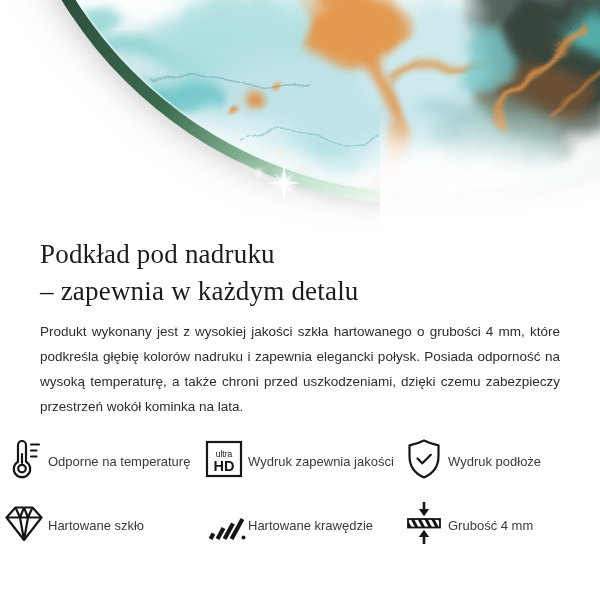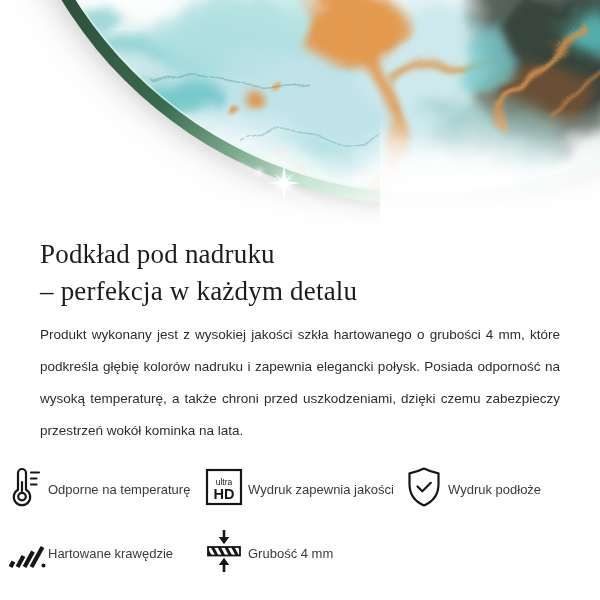--- a/index.html
+++ b/index.html
@@ -16,21 +16,21 @@
     font-family: "Liberation Serif", "DejaVu Serif", serif;
     font-weight: 400;
     font-size: 27px;
     line-height: 37px;
     letter-spacing: 0.2px;
     color: #1c1c1c;
     margin: 6px 0 0 0;
   }
   p.intro {
     font-size: 13.5px;
-    line-height: 32px;
+    line-height: 25px;
     text-align: justify;
     color: #2d2d2d;
     margin: 9px 0 0 0;
   }
   .features {
     display: grid;
     grid-template-columns: repeat(3, 1fr);
     row-gap: 12px;
     margin-top: 14px;
     width: 600px;
@@ -166,21 +166,21 @@
       <path d="M284,164 L286.4,181 L301,183 L286.4,185 L284,202 L281.6,185 L267,183 L281.6,181 Z" fill="#ffffff" opacity="0.95"></path>
       <path d="M274,173 L284,180.5 L294,173 L286.5,183 L294,193 L284,185.5 L274,193 L281.5,183 Z" fill="#ffffff" opacity="0.6"></path>
       <circle cx="259" cy="172" r="3.5" fill="#ffffff" opacity="0.85" filter="url(#b2)"></circle>
     </g>
   </svg>
 </div>
 
 <div class="content">
   <h1 class="title">
     <span>Podkład pod nadruku</span><br>
-    <span>– perfekcja w każdym detalu</span>
+    <span>– zapewnia w każdym detalu</span>
   </h1>
   <p class="intro">Produkt wykonany jest z wysokiej jakości szkła hartowanego o grubości 4 mm, które podkreśla głębię kolorów nadruku i zapewnia elegancki połysk. Posiada odporność na wysoką temperaturę, a także chroni przed uszkodzeniami, dzięki czemu zabezpieczy przestrzeń wokół kominka na lata.</p>
 </div>
 
 <div class="features">
 
   <div class="feature">
     <div class="icon-box">
       <svg width="48" height="48" viewBox="0 0 48 48">
         <path class="fi" d="M18,10 a4,4 0 0 1 8,0 L26,26.8 a8.2,8.2 0 1 1 -8,0 Z" stroke-linejoin="round"></path>
@@ -206,20 +206,29 @@
   <div class="feature">
     <div class="icon-box">
       <svg width="48" height="48" viewBox="0 0 48 48">
         <path class="fi" d="M24,5.5 C29,8 33.5,9.4 38.5,10.4 L38.5,21 C38.5,31.5 33,38.6 24,42.5 C15,38.6 9.5,31.5 9.5,21 L9.5,10.4 C14.5,9.4 19,8 24,5.5 Z" stroke-linejoin="round"></path>
         <path class="fi" d="M17.5,23.5 L22.3,28.3 L30.8,19.8" stroke-width="2.6" stroke-linecap="round" stroke-linejoin="round"></path>
       </svg>
     </div>
     <div class="feature-label">Wydruk podłoże</div>
   </div>
 
+  <div class="feature">
+    <div class="icon-box">
+      <svg width="48" height="48" viewBox="0 0 48 48">
+        <path class="fi" d="M15.5,8.5 L32.5,8.5 L41.5,18.5 L24,41 L6.5,18.5 Z" stroke-linejoin="round"></path>
+        <path class="fi" d="M6.5,18.5 L41.5,18.5 M15.5,8.5 L20,18.5 L24,41 M32.5,8.5 L28,18.5 L24,41 M24,8.5 L20,18.5 M24,8.5 L28,18.5" stroke-width="1.8" stroke-linejoin="round"></path>
+      </svg>
+    </div>
+    <div class="feature-label">Hartowane szkło</div>
+  </div>
 
   <div class="feature">
     <div class="icon-box">
       <svg width="48" height="48" viewBox="0 0 48 48">
         <g stroke="#161616" stroke-width="4.2" stroke-linecap="butt">
           <path d="M10.5,40 L13.5,34.5"></path>
           <path d="M17.5,40 L23.5,29"></path>
           <path d="M24.5,40 L33,24.5"></path>
           <path d="M31.5,40 L42.5,20"></path>
         </g>

